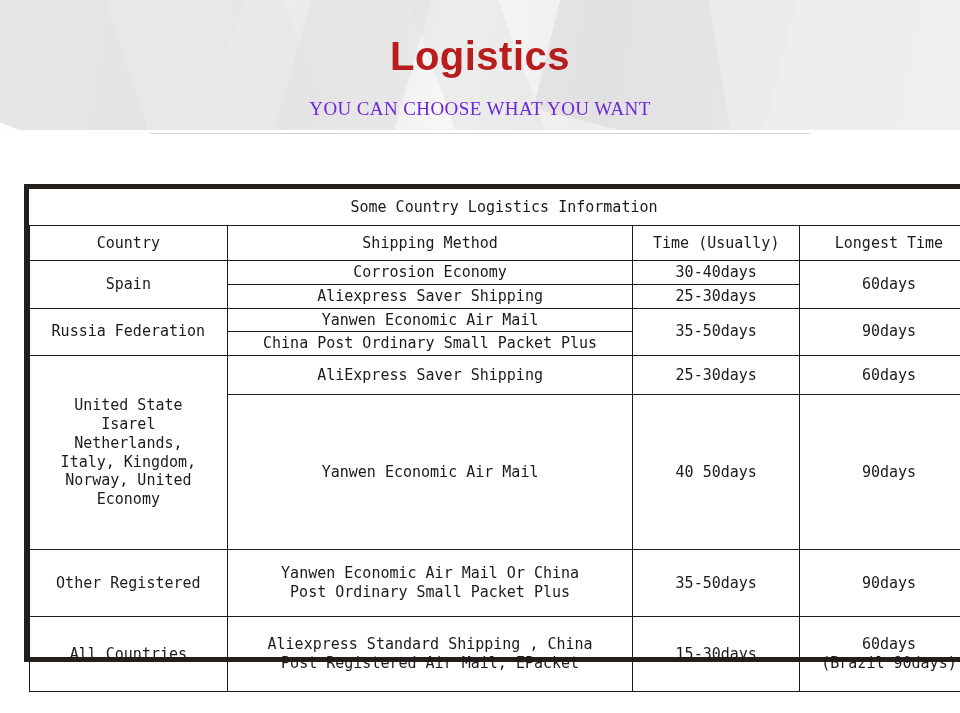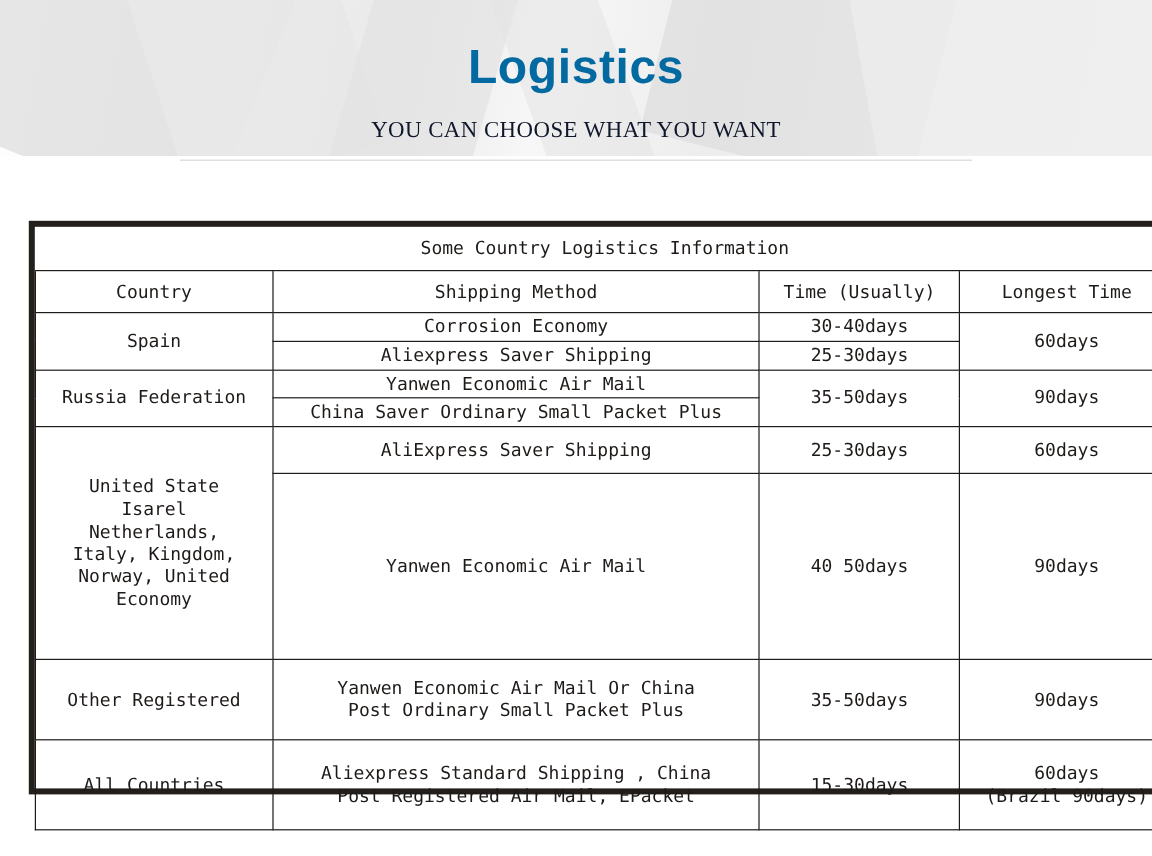--- a/index.html
+++ b/index.html
@@ -64,32 +64,32 @@
     background: rgba(228,228,228,0.55);
   }
 
   .slide-title {
     position: absolute;
     left: 0; top: 34px;
     width: 960px;
     text-align: center;
     font-size: 40px;
     font-weight: bold;
-    color: #0369a1;
+    color: #b91c1c;
     letter-spacing: 0.5px;
     font-family: "Liberation Sans", sans-serif;
     z-index: 3;
   }
   .slide-subtitle {
     position: absolute;
     left: 0; top: 98px;
     width: 960px;
     text-align: center;
     font-size: 19px;
-    color: #0f172a;
+    color: #6d28d9;
     letter-spacing: 0.4px;
     font-family: "Liberation Serif", serif;
     z-index: 3;
   }
   .title-rule {
     position: absolute;
     left: 150px; top: 133px;
     width: 660px; height: 1px;
     background: #d8d8d8;
     z-index: 3;
@@ -190,21 +190,21 @@
         <td>25-30days</td>
       </tr>
 
       <tr>
         <td rowspan="2">Russia Federation</td>
         <td>Yanwen Economic Air Mail</td>
         <td rowspan="2">35-50days</td>
         <td rowspan="2">90days</td>
       </tr>
       <tr>
-        <td class="cell-small">China Saver Ordinary Small Packet Plus</td>
+        <td class="cell-small">China Post Ordinary Small Packet Plus</td>
       </tr>
 
       <tr>
         <td rowspan="2" class="multi">
           <span>United State</span><br>
           <span>Isarel</span><br>
           <span>Netherlands,</span><br>
           <span>Italy, Kingdom,</span><br>
           <span>Norway, United</span><br>
           <span>Economy</span>

